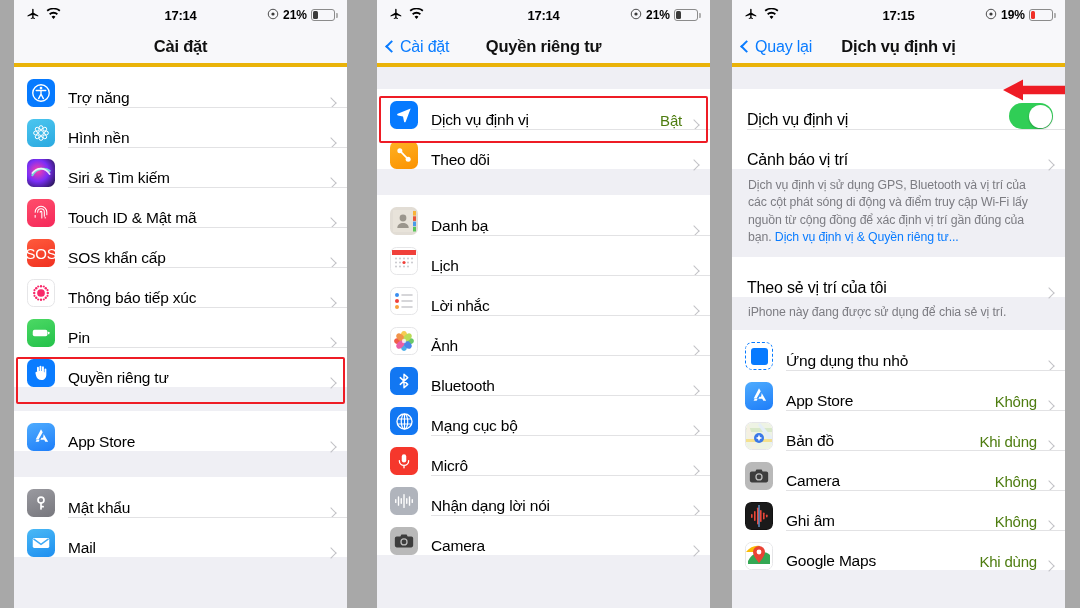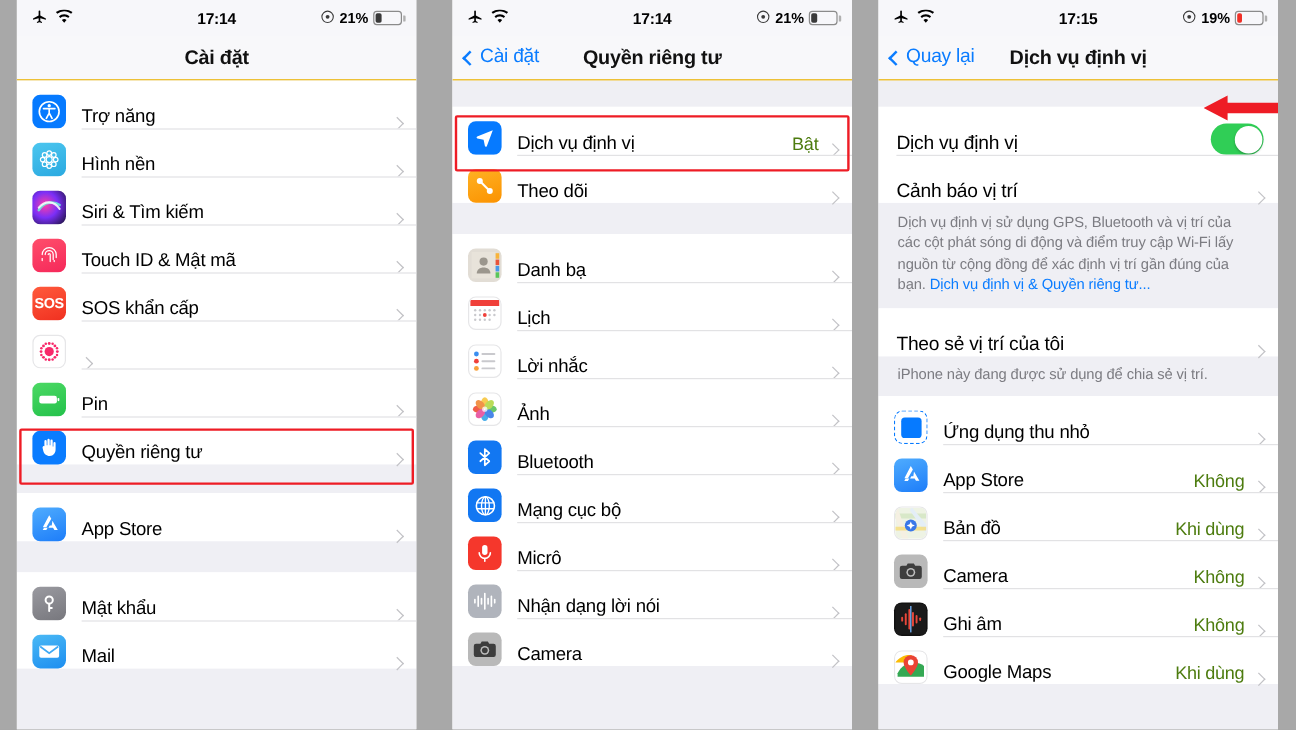--- a/index.html
+++ b/index.html
@@ -70,21 +70,21 @@
     border-radius: 1.5px;
     display: block;
   }
   .batt.dark > i { background: #3a3a3a; }
   .batt.red  > i { background: #f03027; }
 
   
   .navbar {
     height: 37px;
     background: #f8f8fa;
-    border-bottom: 1px solid #eab308;
+    border-bottom: 4px solid #eab308;
     display: flex;
     align-items: center;
     position: relative;
     padding: 0 10px;
   }
   .nav-title {
     position: absolute; left: 0; right: 0;
     text-align: center;
     font-size: 16.5px;
     font-weight: bold;
@@ -209,21 +209,21 @@
     z-index: 30;
     left: 1003px; top: 78px;
     width: 62px; height: 24px;
   }
 
   
   .g-accessibility { background: #067aff; }
   .g-wallpaper     { background: linear-gradient(160deg,#4cc6ef,#2aa9e0); }
   .g-siri          { background: radial-gradient(circle at 38% 42%, #ff3ea5 0%, #7b2ff7 45%, #151030 100%); }
   .g-touchid       { background: linear-gradient(160deg,#ff4e6b,#f5285a); }
-  .g-sos           { background: linear-gradient(160deg,#ff5a3c,#f03020); color:#fff; font-size:12px; font-weight:bold; letter-spacing:-.3px;}
+  .g-sos           { background: linear-gradient(160deg,#ff5a3c,#f03020); color:#fff; font-size:15px; font-weight:normal; letter-spacing:-.3px;}
   .g-exposure      { background: #fff; border:1px solid #e6e6e8; }
   .g-battery       { background: linear-gradient(160deg,#4cd964,#23c14a); }
   .g-privacy       { background: #0a7cff; }
   .g-appstore      { background: linear-gradient(160deg,#4facfe,#1d7df9); }
   .g-password      { background: linear-gradient(160deg,#9a9aa0,#77777d); }
   .g-mail          { background: linear-gradient(160deg,#4ab9f5,#1d8ef0); }
   .g-locsvc        { background: #067aff; }
   .g-tracking      { background: linear-gradient(160deg,#ffb224,#fb9200); }
   .g-contacts      { background: #e2ddd5; }
   .g-calendar      { background: #fff; border:1px solid #e6e6e8; }
@@ -373,20 +373,21 @@
                   <circle cx="15.1" cy="19.1" r="1.15"></circle>
                   <circle cx="4.9" cy="15.1" r="1.15"></circle>
                   <circle cx="19.1" cy="8.9" r="1.15"></circle>
                   <circle cx="15.1" cy="4.9" r="1.15"></circle>
                   <circle cx="8.9" cy="19.1" r="1.15"></circle>
                   <circle cx="4.9" cy="8.9" r="1.15"></circle>
                   <circle cx="19.1" cy="15.1" r="1.15"></circle>
                 </g>
               </svg>
           </span>
+          <span class="lbl">Thông báo tiếp xúc</span>
           <span class="chev"></span>
         </div>
 
         <div class="row">
           <span class="ico g-battery">
             <svg width="22" height="22" viewBox="0 0 24 24">
                 <rect x="3" y="8.5" width="16" height="7" rx="2" fill="#fff"></rect>
                 <rect x="19.6" y="10.6" width="1.6" height="2.8" rx=".7" fill="#fff"></rect>
               </svg>
           </span>

